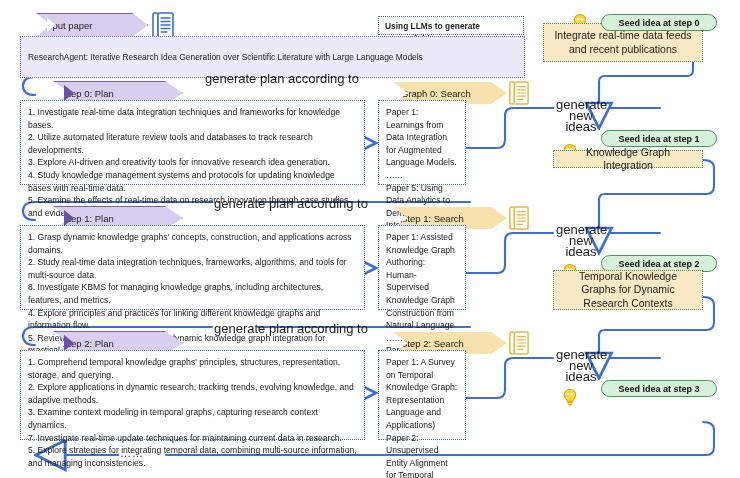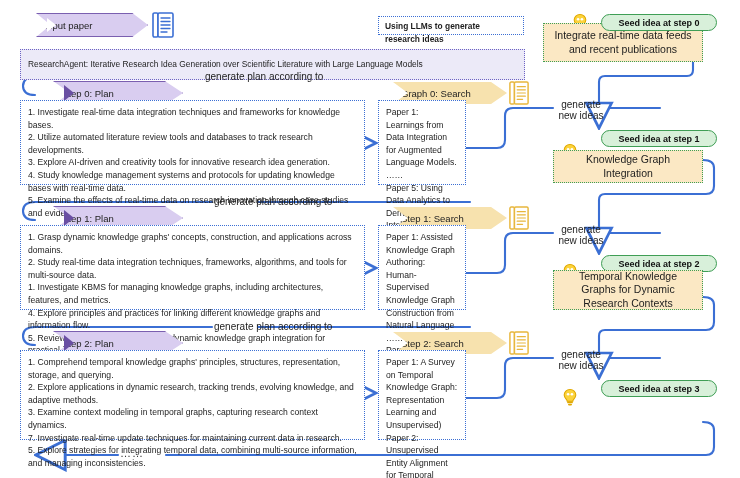--- a/index.html
+++ b/index.html
@@ -52,21 +52,21 @@
 
   
   .pill{
     position:absolute;box-sizing:border-box;background:#d8f0da;
     border:1.4px solid #3f9e55;border-radius:11px;
     display:flex;align-items:center;justify-content:center;
     font-size:9px;font-weight:bold;color:#111;
   }
 
   
-  .lbl{position:absolute;font-size:10px;color:#1d1d1d;white-space:nowrap;}
+  .lbl{position:absolute;font-size:13px;color:#1d1d1d;white-space:nowrap;}
   .lbl.bold{font-weight:bold;font-size:9px;}
   .lbl.ctr{text-align:center;line-height:11px;white-space:normal;}
 
   
   .doc-icon{position:absolute;}
   .bulb-icon{position:absolute;}
   .dots{position:absolute;font-size:11px;letter-spacing:1px;color:#333;}
 </style>
 </head>
 <body>
@@ -159,21 +159,21 @@
       <circle cx="9.9" cy="6.3" r="1.3" fill="#ffffff"></circle>
     </svg>
   </div>
   <div class="dbox idea" style="left:543px;top:23px;width:160px;height:39px;">
     <span class="ln">Integrate real-time data feeds and recent publications</span>
   </div>
   <div class="pill" style="left:601px;top:14px;width:116px;height:17px;">
     <span>Seed idea at step 0</span>
   </div>
 
-  <div class="dbox title" style="left:20px;top:49px;width:505px;height:31px;display:flex;align-items:center;">
+  <div class="dbox title" style="left:20px;top:36px;width:505px;height:42px;display:flex;align-items:center;">
     <span class="ln" style="font-size:8.4px;">ResearchAgent: Iterative Research Idea Generation over Scientific Literature with Large Language Models</span>
   </div>
 
   <div class="lbl" style="left:205px;top:71px;">generate plan according to</div>
 
   <div class="chev purple" style="left:53px;top:81px;width:130px;height:24px;">
     <span>Step 0: Plan</span>
   </div>
   <div class="chev-head-b" style="left:64px;top:85px;"></div>
 
@@ -218,35 +218,35 @@
   </div>
   <div class="bulb-icon" style="left:562px;top:143px;">
     <svg width="16" height="20" viewBox="0 0 16 20">
       <path d="M8 1.5 C4.6 1.5 2.2 4 2.2 7 c0 2 1.1 3.3 2.1 4.4 c0.6 0.7 0.9 1.2 0.9 1.9 h5.6 c0-0.7 0.3-1.2 0.9-1.9 C12.7 10.3 13.8 9 13.8 7 C13.8 4 11.4 1.5 8 1.5 Z" fill="#fbd33c" stroke="#e0a800" stroke-width="1.1"></path>
       <rect x="5.2" y="13.4" width="5.6" height="1.8" fill="#e0a800"></rect>
       <rect x="6.0" y="15.7" width="4.0" height="1.7" rx="0.8" fill="#e0a800"></rect>
       <circle cx="6.1" cy="6.3" r="1.3" fill="#ffffff"></circle>
       <circle cx="9.9" cy="6.3" r="1.3" fill="#ffffff"></circle>
     </svg>
   </div>
-  <div class="dbox idea" style="left:553px;top:150px;width:150px;height:33px;">
+  <div class="dbox idea" style="left:553px;top:150px;width:150px;height:18px;">
     <span class="ln">Knowledge Graph  Integration</span>
   </div>
 
   <div class="lbl" style="left:214px;top:196px;">generate plan according to</div>
 
   <div class="chev purple" style="left:53px;top:206px;width:130px;height:24px;">
     <span>Step 1: Plan</span>
   </div>
   <div class="chev-head-b" style="left:64px;top:210px;"></div>
 
   <div class="dbox plan" style="left:20px;top:225px;width:345px;height:85px;">
     <span class="ln">1. Grasp dynamic knowledge graphs' concepts, construction, and applications across domains.</span>
     <span class="ln">2. Study real-time data integration techniques, frameworks, algorithms, and tools for multi-source data.</span>
-    <span class="ln">1. Investigate KBMS for managing knowledge graphs, including architectures, features, and metrics.</span>
+    <span class="ln">8. Investigate KBMS for managing knowledge graphs, including architectures, features, and metrics.</span>
     <span class="ln">4. Explore principles and practices for linking different knowledge graphs and information flow.</span>
     <span class="ln">5. Review case studies of successful dynamic knowledge graph integration for practical insights.</span>
   </div>
 
   <div class="chev yellow" style="left:393px;top:207px;width:114px;height:22px;">
     <span>Step 1: Search</span>
   </div>
   <div class="doc-icon" style="left:509px;top:206px;">
     <svg width="20" height="24" viewBox="0 0 22 26">
       <rect x="1" y="1" width="5" height="24" rx="1.4" fill="#ffffff" stroke="#e8b73c" stroke-width="1.6"></rect>
@@ -314,21 +314,21 @@
         <line x1="9" y1="6" x2="18" y2="6"></line>
         <line x1="9" y1="9.5" x2="18" y2="9.5"></line>
         <line x1="9" y1="13" x2="18" y2="13"></line>
         <line x1="9" y1="16.5" x2="18" y2="16.5"></line>
         <line x1="9" y1="20" x2="15" y2="20"></line>
       </g>
     </svg>
   </div>
 
   <div class="dbox search" style="left:378px;top:350px;width:88px;height:90px;">
-    <span class="ln">Paper 1:  A Survey on Temporal Knowledge Graph: Representation Learning and Unsupervised)</span>
+    <span class="ln">Paper 1:  A Survey on Temporal Knowledge Graph: Representation Language and Applications)</span>
     <span class="ln">Paper 2: Unsupervised Entity Alignment for Temporal Knowledge Graphs.</span>
 
   </div>
 
   <div class="lbl ctr" style="left:556px;top:349px;width:50px;">
     <span>generate</span><br>
     <span>new ideas</span>
   </div>
 
   <div class="pill" style="left:601px;top:380px;width:116px;height:17px;">

